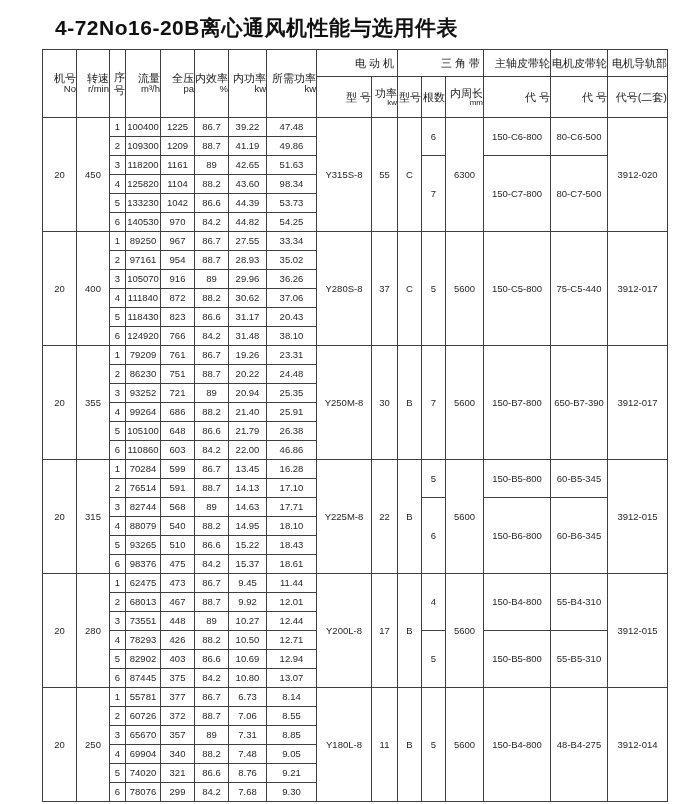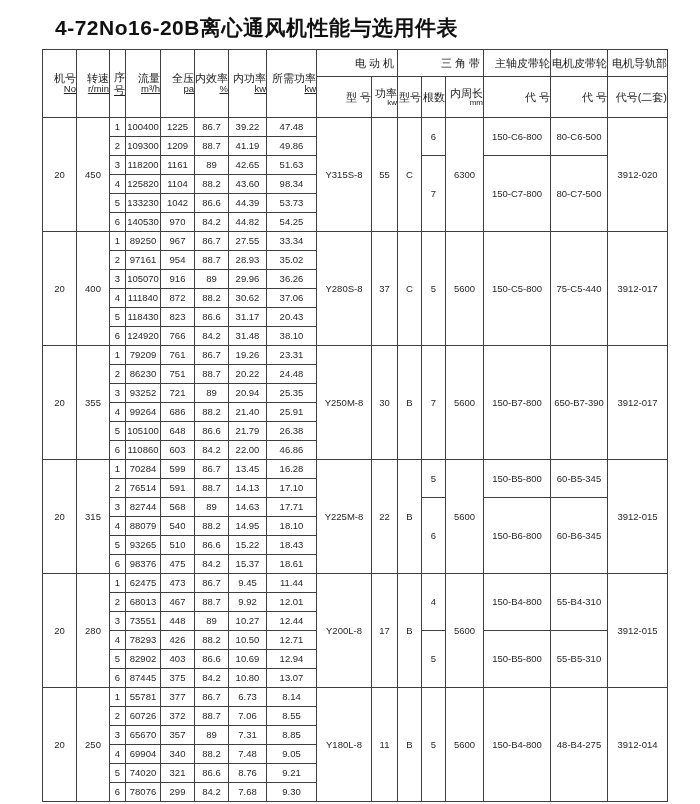--- a/index.html
+++ b/index.html
@@ -17,21 +17,21 @@
     margin-left:42px;border:1.5px solid #2f2f2f;
   }
   th,td{
     border:1px solid #3f3f3f;text-align:center;vertical-align:middle;
     padding:0;overflow:hidden;white-space:nowrap;
   }
   thead th{font-weight:400;font-size:11px;line-height:1.15;color:#222;text-align:right;}
   tr.h1 th{height:26px;}
   tr.h2 th{height:40px;}
   .group{letter-spacing:3px;}
-  .l2{display:block;font-size:9.5px;letter-spacing:0;text-decoration:underline;}
+  .l2{display:block;font-size:9.5px;letter-spacing:0;}
   .l2s{display:block;font-size:8px;letter-spacing:0;margin-top:-1px;}
   tbody td{font-size:9.5px;height:18px;line-height:1;color:#272727;}
 </style>
 </head>
 <body>
 
 <div class="title">4-72No16-20B离心通风机性能与选用件表</div>
 
 <table>
   <colgroup>

